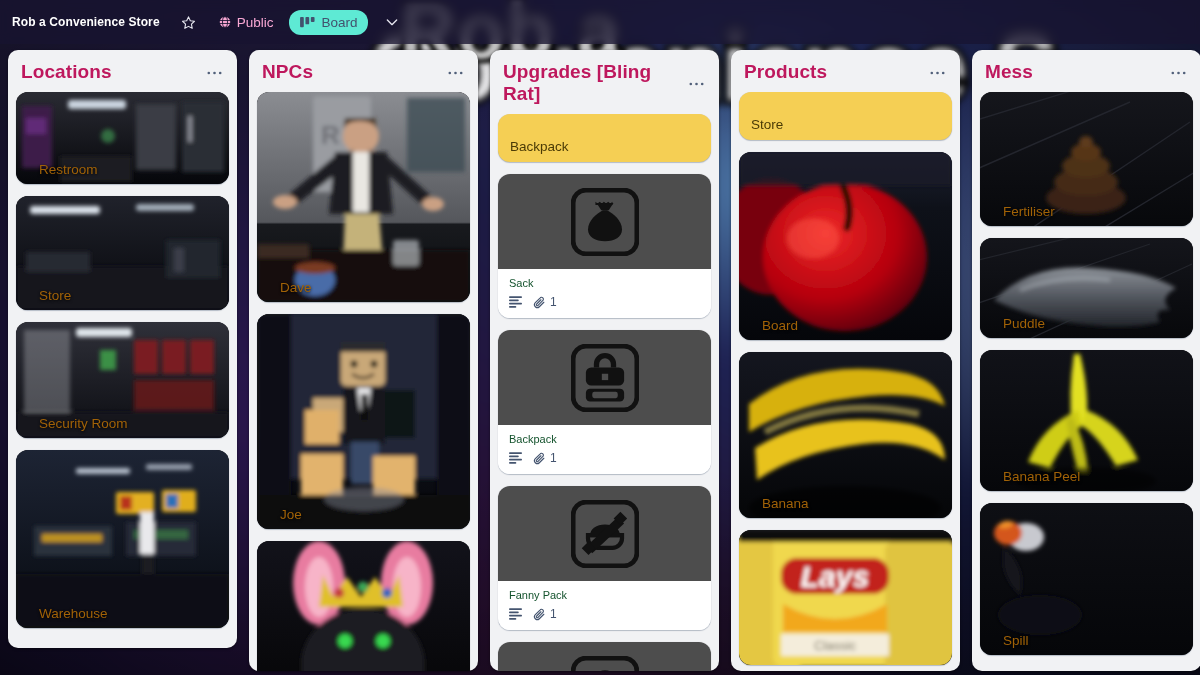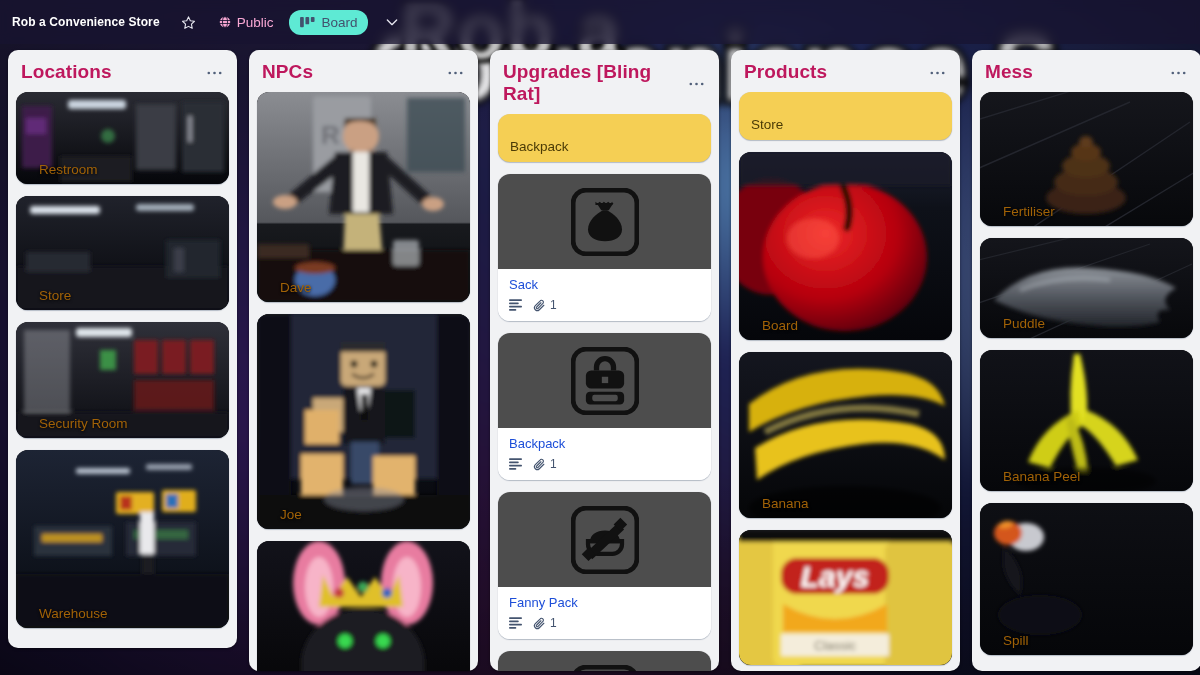--- a/index.html
+++ b/index.html
@@ -237,22 +237,22 @@
     display: flex;
     align-items: center;
     justify-content: center;
   }
   .icon-art svg { display: block; }
   .card-info {
     padding: 8px 11px 9px 11px;
     background: #fff;
   }
   .card-name {
-    font-size: 13px;
-    color: #1d4ed8;
+    font-size: 11px;
+    color: #14532d;
     margin-bottom: 6px;
   }
   .badges {
     display: flex;
     align-items: center;
     gap: 11px;
     color: #44546f;
     font-size: 12px;
   }
   .badge {

